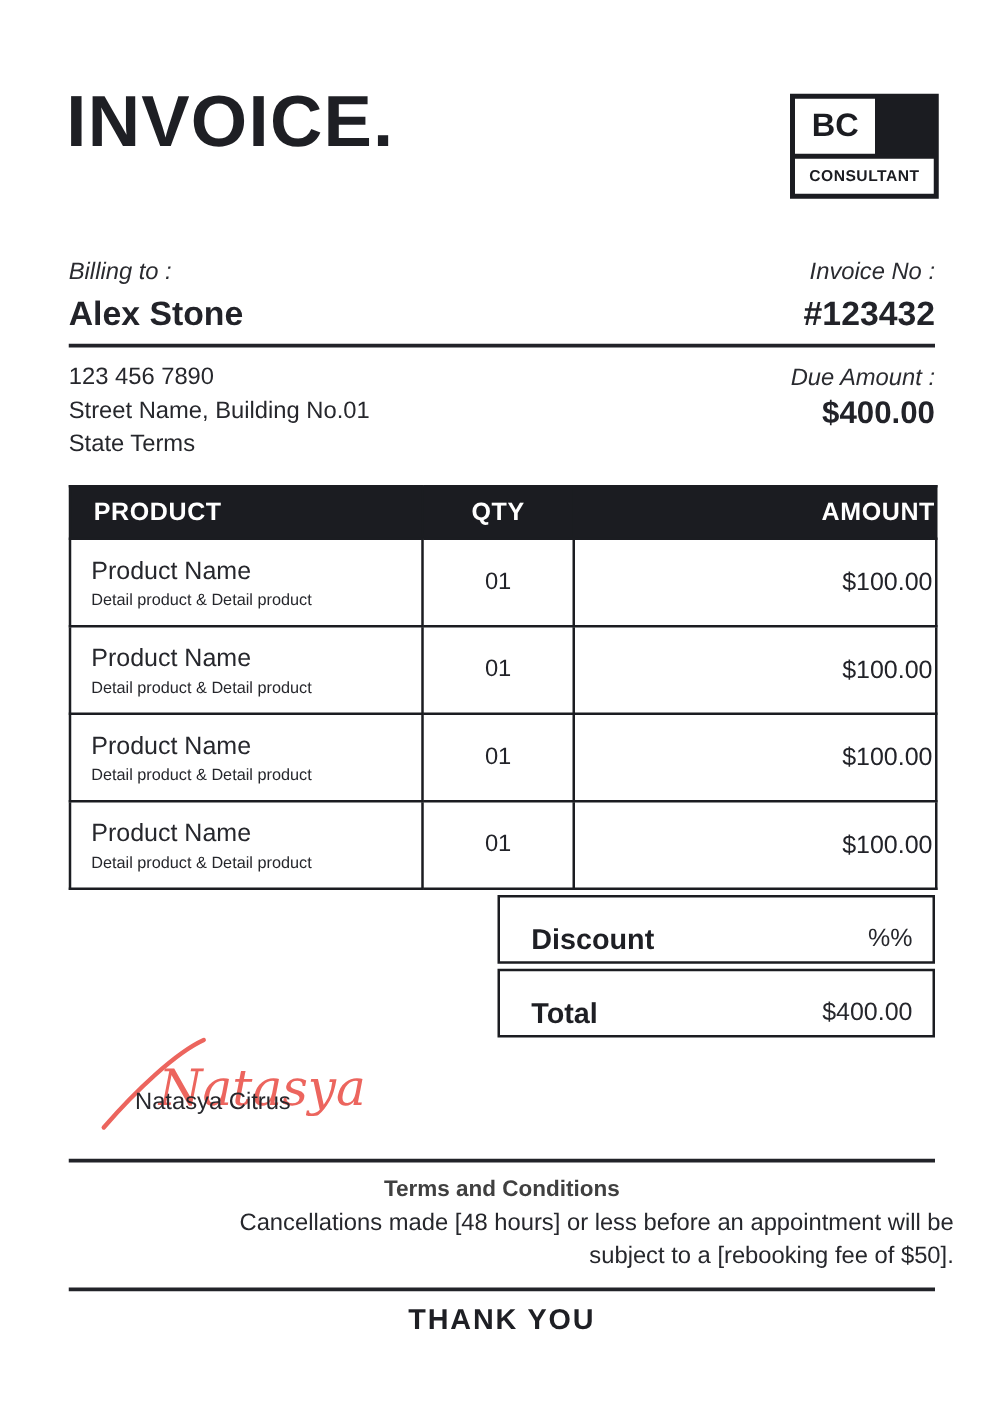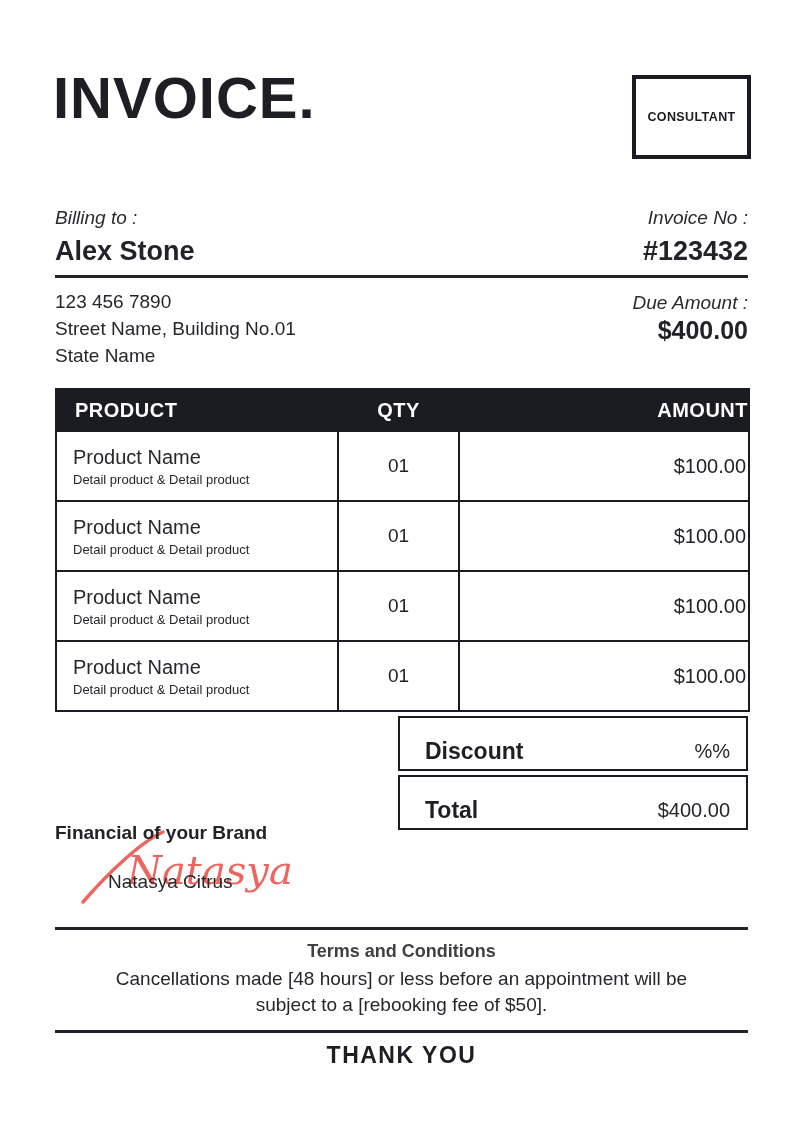--- a/index.html
+++ b/index.html
@@ -70,44 +70,48 @@
   }
   .summary-label { font-size:23px; font-weight:700; color:#1e1f24; }
   .summary-value { font-size:20px; color:#26272c; }
   
   .brand-line { position:absolute; left:55px; top:822px; font-size:19px; font-weight:700; color:#222329; z-index:2; }
   .sig-svg { position:absolute; left:75px; top:828px; z-index:1; }
   .sig-text { font-family:"DejaVu Serif", serif; font-style:italic; font-size:40px; }
   .signer { position:absolute; left:108px; top:871px; font-size:19px; color:#26272c; z-index:2; }
   
   .terms-title { position:absolute; left:55px; right:45px; top:941px; text-align:center; font-size:18px; font-weight:700; color:#404040; }
-  .terms-body  { position:absolute; left:40px; right:30px; top:966px; text-align:center; font-size:19px; line-height:26px; color:#26272c; }
+  .terms-body  { position:absolute; left:40px; right:30px; top:966px; text-align:right; font-size:19px; line-height:26px; color:#26272c; }
   .thank-you   { position:absolute; left:55px; right:45px; top:1042px; text-align:center; font-size:23px; font-weight:700; letter-spacing:1.5px; color:#1e1f24; }
 </style>
 </head>
 <body>
 
 <div class="page">
 
   <h1 class="title">INVOICE.</h1>
   <div class="logo">
+    <div class="logo-row-top">
+      <div class="logo-bc">BC</div>
+      <div class="logo-fill"></div>
+    </div>
     <div class="logo-name">CONSULTANT</div>
   </div>
 
   <div class="lbl billing-label">Billing to :</div>
   <div class="billing-name">Alex Stone</div>
   <div class="lbl invoice-label">Invoice No :</div>
   <div class="invoice-number">#123432</div>
 
   <div class="divider div-1"></div>
 
   <div class="contact">
     <div>123 456 7890</div>
     <div>Street Name, Building No.01</div>
-    <div>State Name</div>
+    <div>State Terms</div>
   </div>
   <div class="lbl due-label">Due Amount :</div>
   <div class="due-amount">$400.00</div>
 
   <table class="items">
     <colgroup>
         <col class="c-product">
         <col class="c-qty">
         <col class="c-amount">
       </colgroup>
@@ -158,21 +162,20 @@
     <div class="summary-box">
       <span class="summary-label">Discount</span>
       <span class="summary-value">%%</span>
     </div>
     <div class="summary-box">
       <span class="summary-label">Total</span>
       <span class="summary-value">$400.00</span>
     </div>
   </div>
 
-  <div class="brand-line">Financial of your Brand</div>
   <svg class="sig-svg" width="250" height="80" viewBox="0 0 250 80">
     <path d="M8 74 C 34 44, 66 14, 88 4" fill="none" stroke-width="3.5" stroke-linecap="round" stroke="#ec655e"></path>
     <text x="52" y="56" class="sig-text" fill="#ec655e">Natasya</text>
   </svg>
   <div class="signer">Natasya Citrus</div>
 
   <div class="divider div-2"></div>
 
   <div class="terms-title">Terms and Conditions</div>
   <div class="terms-body">

